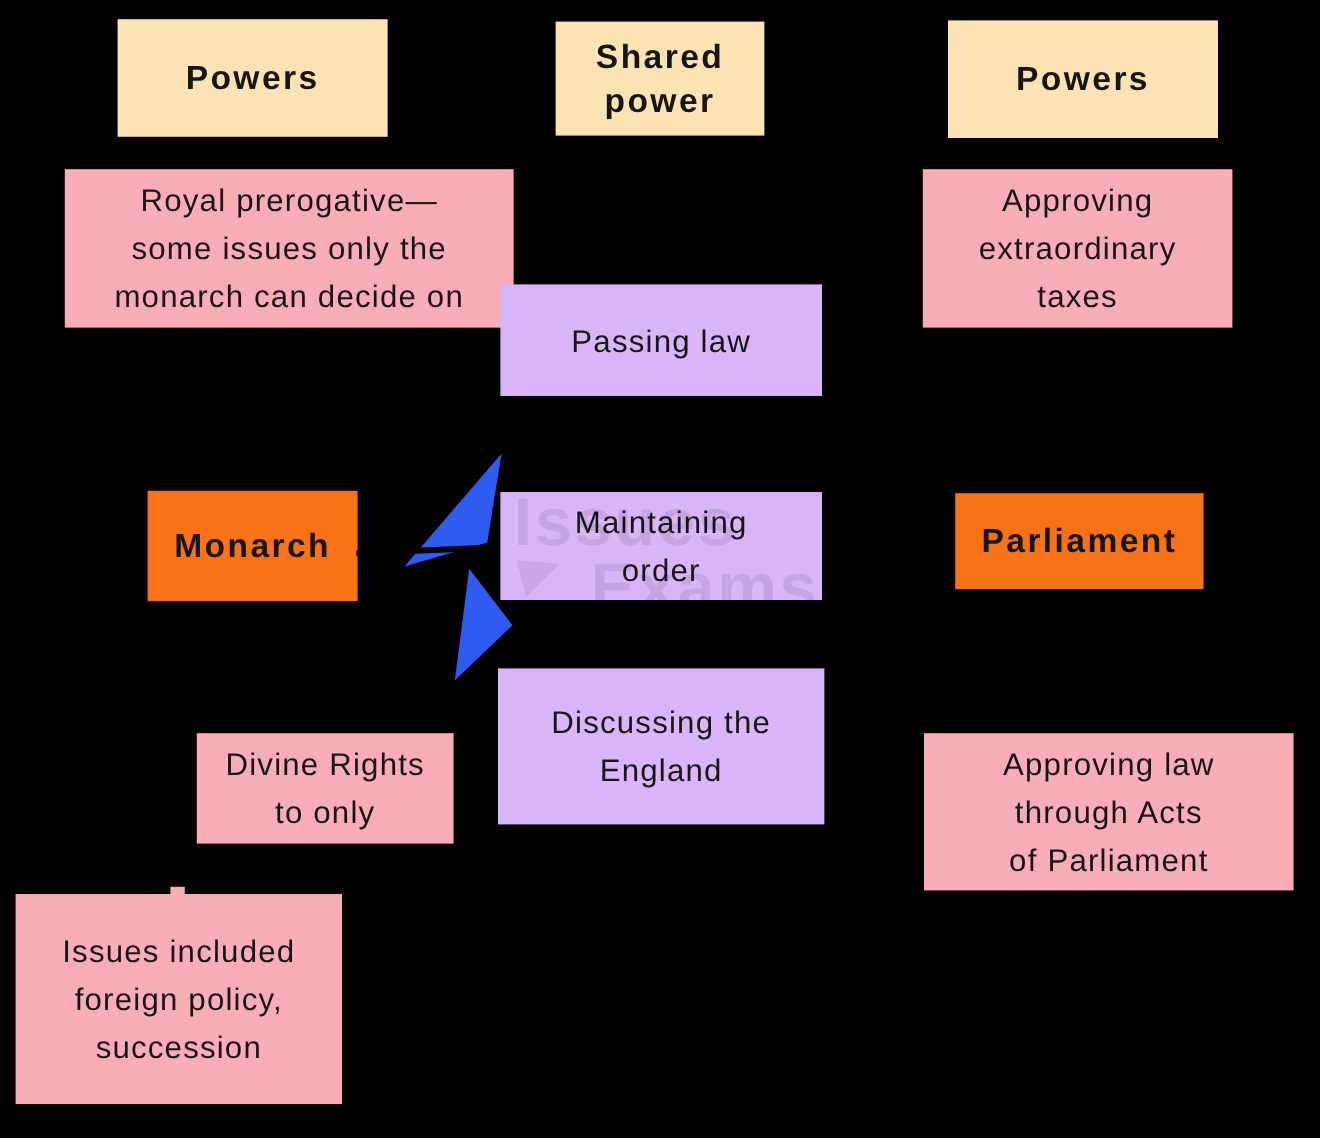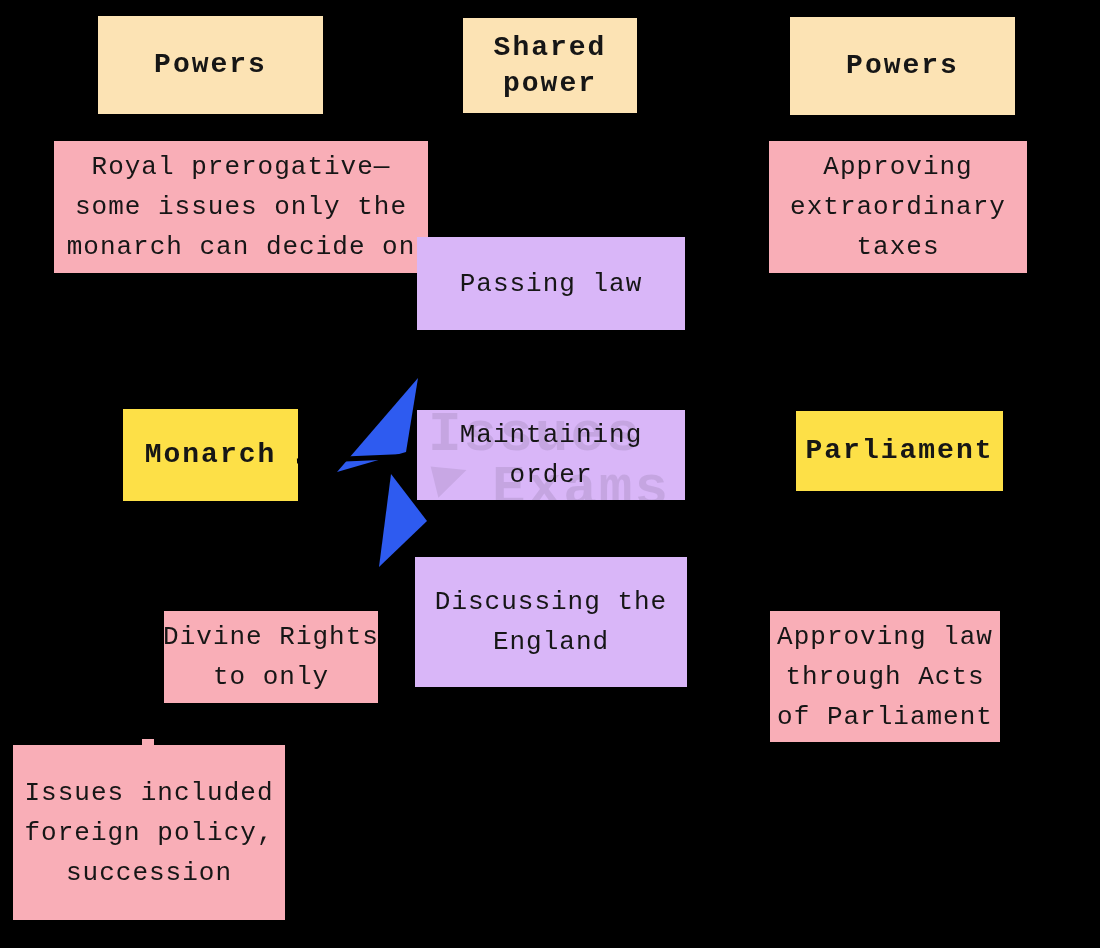--- a/index.html
+++ b/index.html
@@ -6,41 +6,41 @@
     margin: 0;
     padding: 0;
     background: #000000;
   }
   .canvas {
     position: relative;
     width: 1100px;
     height: 948px;
     background: #000000;
     overflow: hidden;
-    font-family: Liberation Mono, monospace;
+    font-family: Liberation Sans, sans-serif;
     color: #161616;
   }
   .box {
     position: absolute;
     display: flex;
     flex-direction: column;
     align-items: center;
     justify-content: center;
     text-align: center;
     z-index: 1;
   }
   .box .ln {
     line-height: 40px;
     font-size: 26px;
     letter-spacing: 1px;
     white-space: nowrap;
   }
   .header-fill { background: #FCE3B4; }
   .power-fill  { background: #F9AEB7; }
-  .entity-fill { background: #fde047; }
+  .entity-fill { background: #f97316; }
   .shared-fill { background: #D9B6F8; }
   .bold .ln, .ln.bold {
     font-weight: bold;
     font-size: 28px;
     letter-spacing: 2px;
   }
   .header-fill .ln { line-height: 36px; }
   
   .watermark {
     position: absolute;
@@ -140,21 +140,21 @@
   <div class="box entity-fill bold" style="left:796px; top:411px; width:207px; height:80px;text-align:center;">
     <div class="ln">Parliament</div>
   </div>
 
   <div class="box power-fill" style="left:769px; top:141px; width:258px; height:132px;">
     <div class="ln">Approving</div>
     <div class="ln">extraordinary</div>
     <div class="ln">taxes</div>
   </div>
 
-  <div class="box power-fill" style="left:770px; top:611px; width:230px; height:131px;">
+  <div class="box power-fill" style="left:770px; top:611px; width:308px; height:131px;">
     <div class="ln">Approving law</div>
     <div class="ln">through Acts</div>
     <div class="ln">of Parliament</div>
   </div>
 
   <div class="watermark">
     <div class="wm1">Issues</div>
     <div class="wm2">Exams</div>
     <div class="wm-chevron"></div>
   </div>

